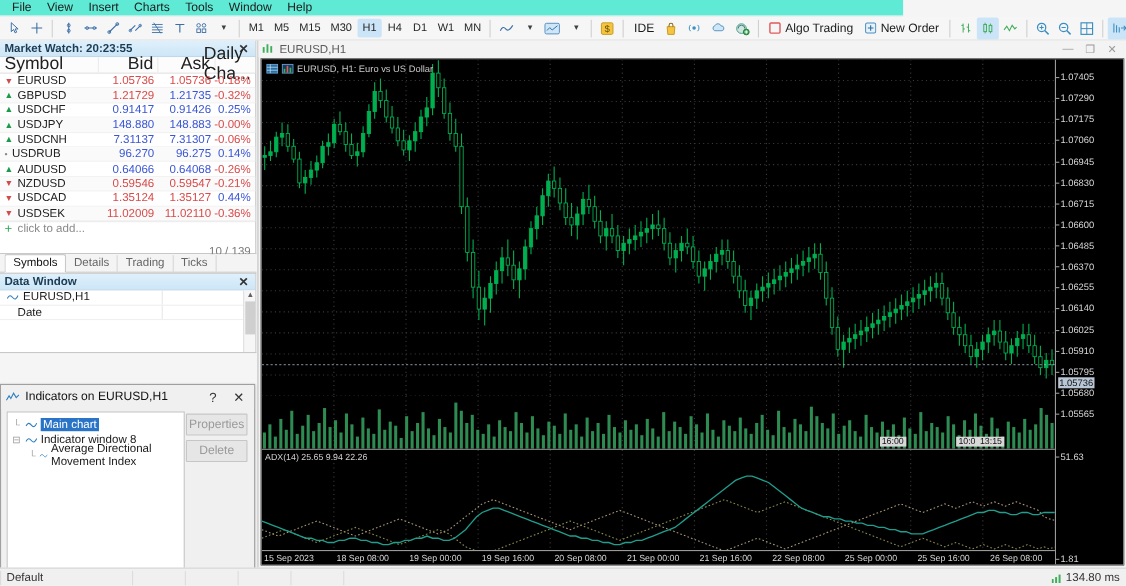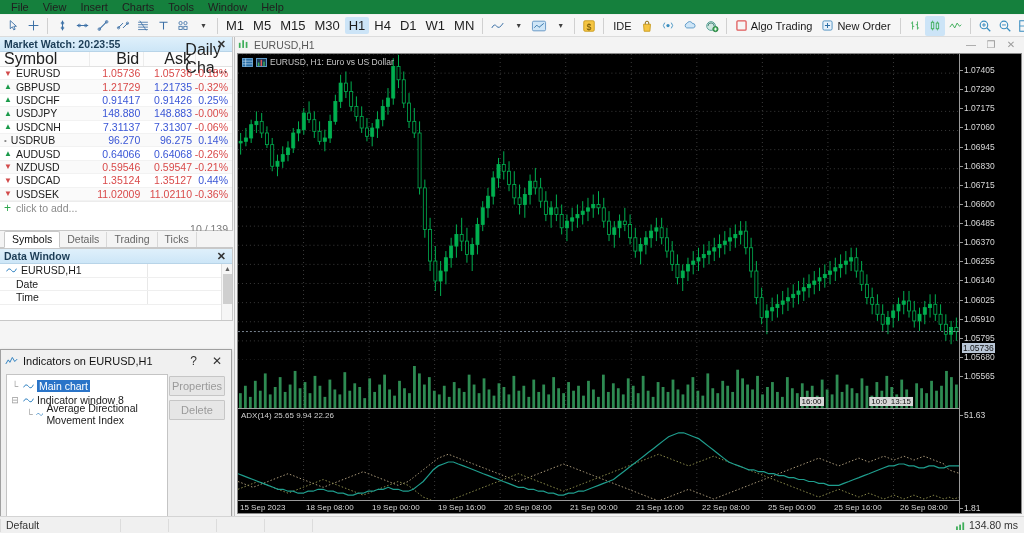--- a/index.html
+++ b/index.html
@@ -10,22 +10,22 @@
     background: #f0f0f0;
     font-family: "Liberation Sans", sans-serif;
     font-size: 11px;
     color: #1a1a1a;
     -webkit-font-smoothing: antialiased;
   }
   #app { position: relative; width: 1024px; height: 533px; background: #f5f5f5; }
 
   
   .menubar {
-    position: absolute; left: 0; top: 0; width: 1024px; height: 15px;
-    background: #15803d;
+    position: absolute; left: 0; top: 0; width: 821px; height: 15px;
+    background: #5eead4;
     display: flex; align-items: center;
     padding-left: 4px;
     border-bottom: 1px solid #f0f0f0;
   }
   .menu-item {
     padding: 1px 7px; font-size: 11px; color: #202020; line-height: 13px;
     cursor: default; white-space: nowrap;
   }
 
   
@@ -35,21 +35,21 @@
     display: flex; align-items: center;
     border-bottom: 1px solid #dcdcdc;
     padding-left: 3px;
   }
   .tb-sep { width: 1px; height: 16px; background: #d0d0d0; margin: 0 4px; flex: 0 0 auto; }
   .tb-btn {
     height: 20px; min-width: 20px; display: flex; align-items: center; justify-content: center;
     padding: 0 3px; border-radius: 2px; flex: 0 0 auto; cursor: default;
   }
   .tf-btn {
-    height: 17px; min-width: 22px; padding: 0 4px; font-size: 13px;
+    height: 17px; min-width: 22px; padding: 0 4px; font-size: 10px;
     display: flex; align-items: center; justify-content: center;
     border-radius: 2px; color: #1e1e1e; flex: 0 0 auto; cursor: default;
   }
   .tf-btn.active { background: #cce4f7; }
   .tb-text {
     height: 19px; display: flex; align-items: center; gap: 4px;
     padding: 0 5px; font-size: 11px; border-radius: 2px; flex: 0 0 auto; cursor: default;
   }
   .tb-arrow { font-size: 7px; color: #404040; margin-left: 1px; }
   svg { display: block; }
@@ -564,26 +564,20 @@
               <svg width="11" height="8" viewBox="0 0 12 9">
                 <path d="M0.5 6 Q3 1 6 5 T11.5 3" fill="none" stroke="#2c7fc0" stroke-width="1.1"></path>
               </svg>
               <span>EURUSD,H1</span>
             </div>
             <div class="val"></div>
           </div>
           <div class="dw-row indent">
             <div class="lbl">
               <span>Date</span>
-            </div>
-            <div class="val"></div>
-          </div>
-          <div class="dw-row indent">
-            <div class="lbl">
-              <span>Time</span>
             </div>
             <div class="val"></div>
           </div>
         </div>
       <div class="dw-scroll">
         <span class="caret">▲</span>
         <div class="thumb"></div>
       </div>
     </div>
 

